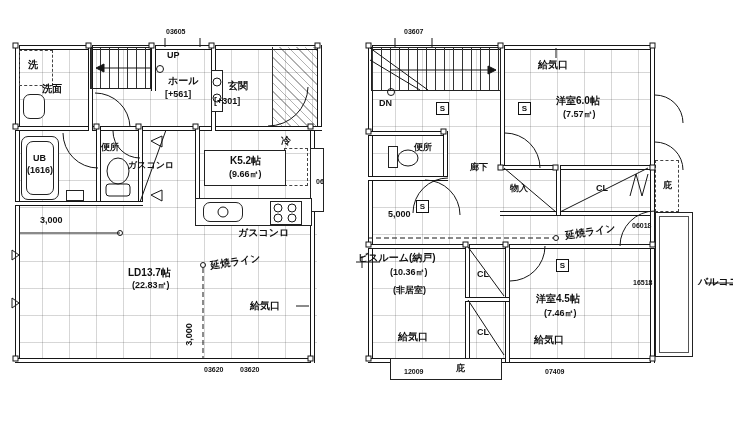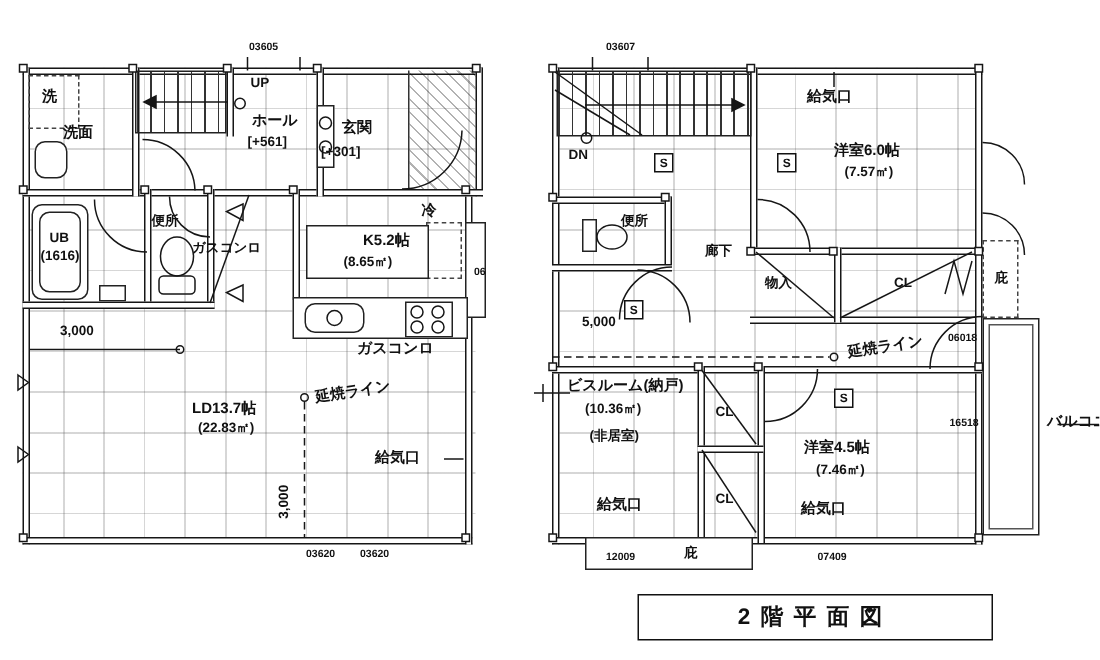--- a/index.html
+++ b/index.html
@@ -71,22 +71,22 @@
   <div class="lbl f9" style="left:167px;top:51px">UP</div>
   <div class="lbl f10" style="left:168px;top:76px">ホール</div>
   <div class="lbl f9" style="left:165px;top:90px">[+561]</div>
   <div class="lbl f10" style="left:228px;top:81px">玄関</div>
   <div class="lbl f9" style="left:214px;top:97px">[+301]</div>
   <div class="lbl f10" style="left:281px;top:136px">冷</div>
   <div class="lbl f9" style="left:101px;top:143px">便所</div>
   <div class="lbl f9" style="left:128px;top:161px">ガスコンロ</div>
   <div class="lbl f9" style="left:33px;top:154px">UB</div>
   <div class="lbl f9" style="left:27px;top:166px">(1616)</div>
-  <div class="lbl f10" style="left:242px;top:156px">K5.2帖</div>
-  <div class="lbl f9" style="left:229px;top:170px">(8.65㎡)</div>
+  <div class="lbl f10" style="left:230px;top:156px">K5.2帖</div>
+  <div class="lbl f9" style="left:229px;top:170px">(9.66㎡)</div>
   <div class="lbl f10" style="left:238px;top:228px">ガスコンロ</div>
   <div class="lbl f9" style="left:40px;top:216px">3,000</div>
   <div class="lbl f10" style="left:128px;top:268px">LD13.7帖</div>
   <div class="lbl f9" style="left:132px;top:281px">(22.83㎡)</div>
   <div class="lbl f10 tilt" style="left:210px;top:257px">延焼ライン</div>
   <div class="lbl f10" style="left:250px;top:301px">給気口</div>
   <div class="lbl f9 vrot" style="left:178px;top:330px">3,000</div>
   <div class="lbl f7" style="left:166px;top:28px">03605</div>
   <div class="lbl f7" style="left:204px;top:366px">03620</div>
   <div class="lbl f7" style="left:240px;top:366px">03620</div>
@@ -131,36 +131,35 @@
   <div class="lbl f10" style="left:556px;top:96px">洋室6.0帖</div>
   <div class="lbl f9" style="left:563px;top:110px">(7.57㎡)</div>
   <div class="lbl f9" style="left:414px;top:143px">便所</div>
   <div class="lbl f9" style="left:470px;top:163px">廊下</div>
   <div class="lbl f9" style="left:510px;top:184px">物入</div>
   <div class="lbl f9" style="left:596px;top:184px">CL</div>
   <div class="lbl f9" style="left:663px;top:181px">庇</div>
   <div class="lbl f9" style="left:388px;top:210px">5,000</div>
   <div class="lbl f10 tilt" style="left:565px;top:227px">延焼ライン</div>
   <div class="lbl f7" style="left:632px;top:222px">06018</div>
-  <div class="lbl f10" style="left:378px;top:253px">ビスルーム(納戸)</div>
+  <div class="lbl f10" style="left:358px;top:253px">ビスルーム(納戸)</div>
   <div class="lbl f9" style="left:390px;top:268px">(10.36㎡)</div>
   <div class="lbl f9" style="left:393px;top:286px">(非居室)</div>
   <div class="lbl f9" style="left:477px;top:270px">CL</div>
   <div class="lbl f9" style="left:477px;top:328px">CL</div>
   <div class="lbl f10" style="left:536px;top:294px">洋室4.5帖</div>
   <div class="lbl f9" style="left:544px;top:309px">(7.46㎡)</div>
   <div class="lbl f10" style="left:398px;top:332px">給気口</div>
   <div class="lbl f10" style="left:534px;top:335px">給気口</div>
   <div class="lbl f7" style="left:633px;top:279px">16518</div>
   <div class="lbl f10" style="left:698px;top:277px">バルコニー</div>
   <div class="lbl f7" style="left:404px;top:368px">12009</div>
   <div class="lbl f9" style="left:456px;top:364px">庇</div>
   <div class="lbl f7" style="left:545px;top:368px">07409</div>
 
-  <div class="cap" style="left:425px;top:396px;width:235px;height:29px">2階平面図</div>
 
   <svg id="lines" width="733" height="440" viewBox="0 0 733 440">
     <g stroke="#161616" stroke-width="1" fill="none">
       <g>
         <path d="M95,93 A35,35 0 0 1 130,127"></path>
         <path d="M268,126 A40,40 0 0 0 308,87"></path>
         <path d="M63,133 A35,35 0 0 0 98,168"></path>
         <path d="M113,131 A27,27 0 0 0 140,158"></path>
         <path d="M413,213 A35,35 0 0 1 448,178"></path>
         <path d="M505,133 A35,35 0 0 1 540,168"></path>

